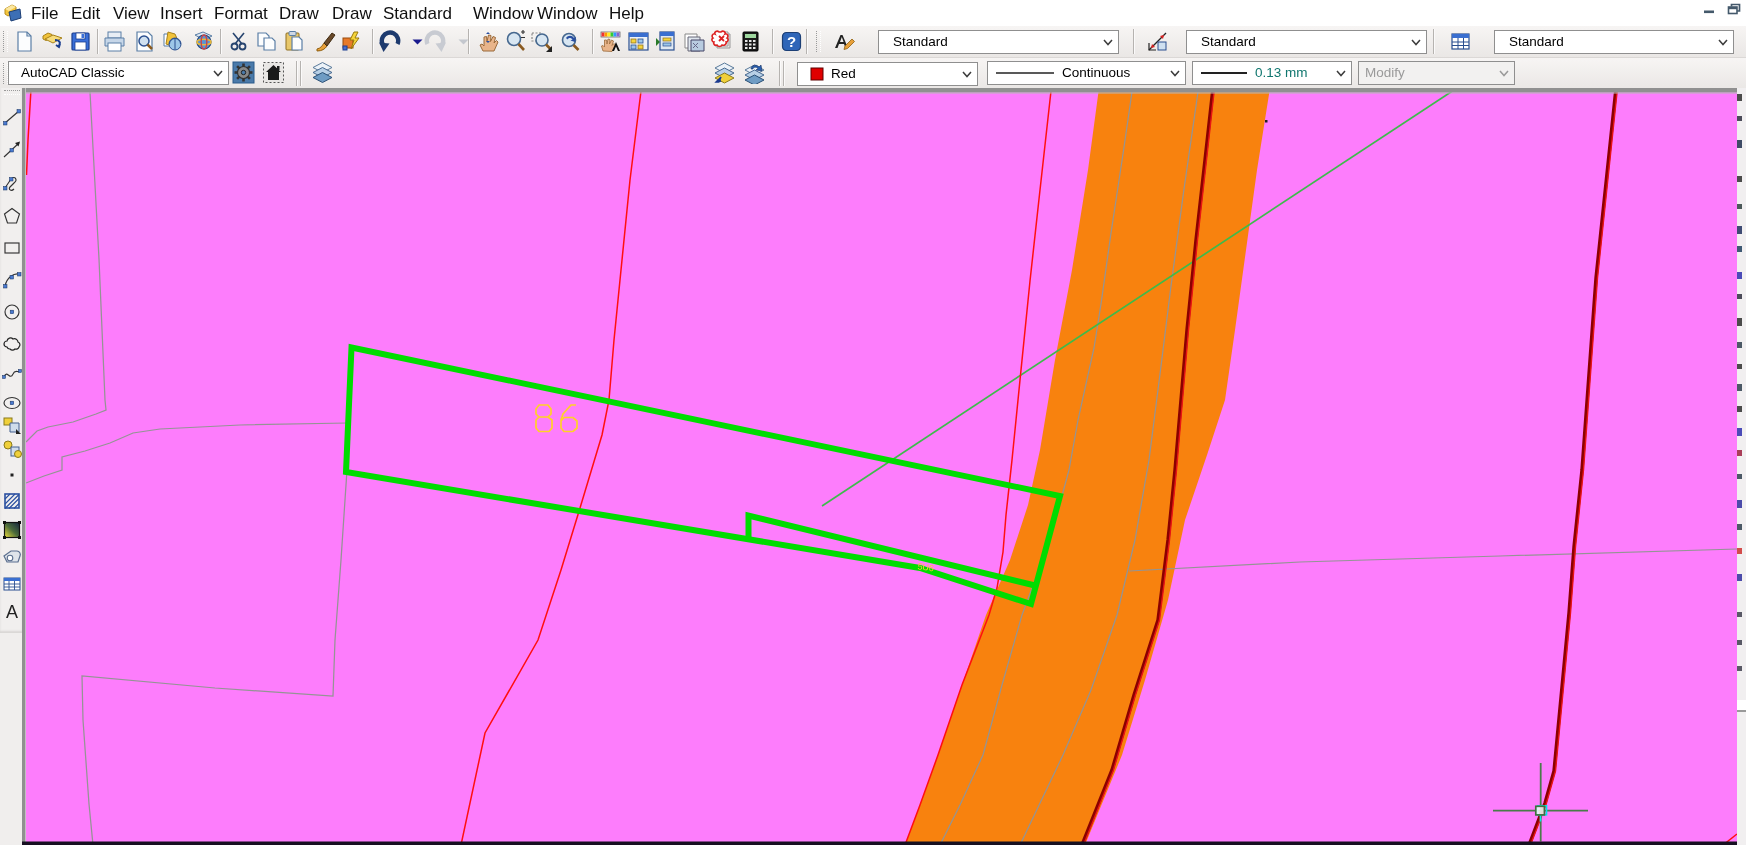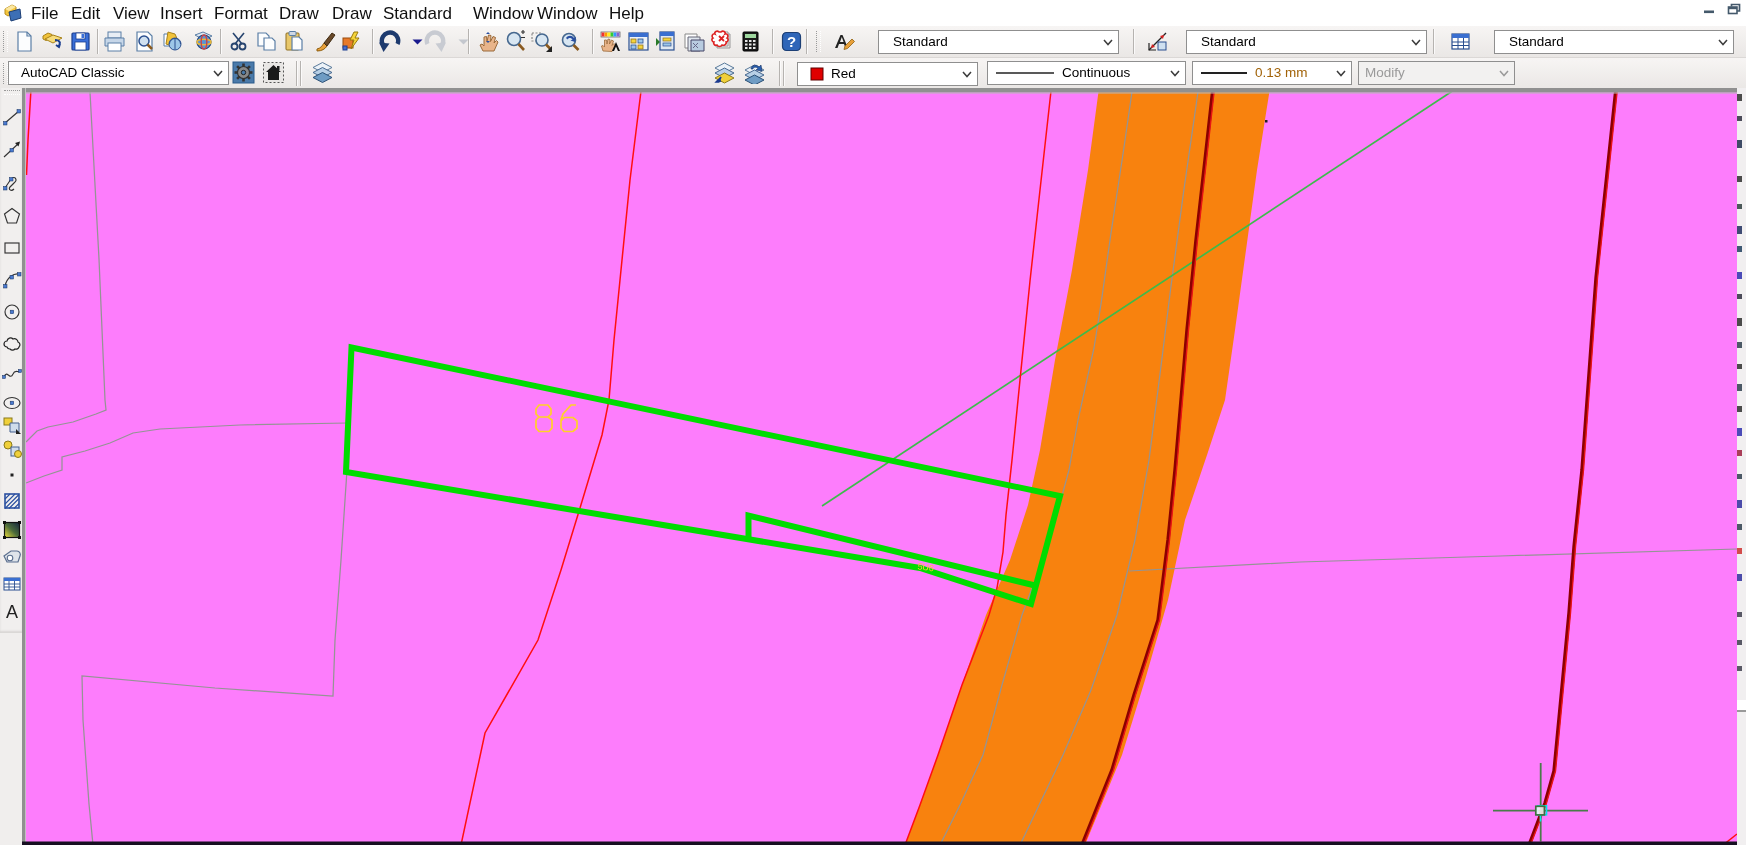--- a/index.html
+++ b/index.html
@@ -308,21 +308,21 @@
       </div>
 <div class="combo" style="left:987px;top:3px;width:197px;background:#fff;color:#000">
         <svg class="abs" style="left:8px;top:10px" width="60" height="3">
           <line x1="0" y1="1" x2="58" y2="1" stroke="#222" stroke-width="1.5"></line>
         </svg>
         <span class="txt" style="left:74px">Continuous</span>
         <svg class="abs" style="right:5px;top:8px" width="10" height="7" viewBox="0 0 10 7">
           <polyline points="1,1 5,5.5 9,1" fill="none" stroke="#3c3c3c" stroke-width="1.5"></polyline>
         </svg>
       </div>
-<div class="combo" style="left:1192px;top:3px;width:158px;background:#fff;color:#a16207">
+<div class="combo" style="left:1192px;top:3px;width:158px;background:#fff;color:#0f766e">
         <svg class="abs" style="left:8px;top:10px" width="48" height="3">
           <line x1="0" y1="1" x2="46" y2="1" stroke="#222" stroke-width="1.8"></line>
         </svg>
         <span class="txt" style="left:62px">0.13 mm</span>
         <svg class="abs" style="right:5px;top:8px" width="10" height="7" viewBox="0 0 10 7">
           <polyline points="1,1 5,5.5 9,1" fill="none" stroke="#3c3c3c" stroke-width="1.5"></polyline>
         </svg>
       </div>
 <div class="combo" style="left:1358px;top:3px;width:155px;background:#f2f1f0;color:#9a9a9a">
         <span class="txt" style="">Modify</span>

